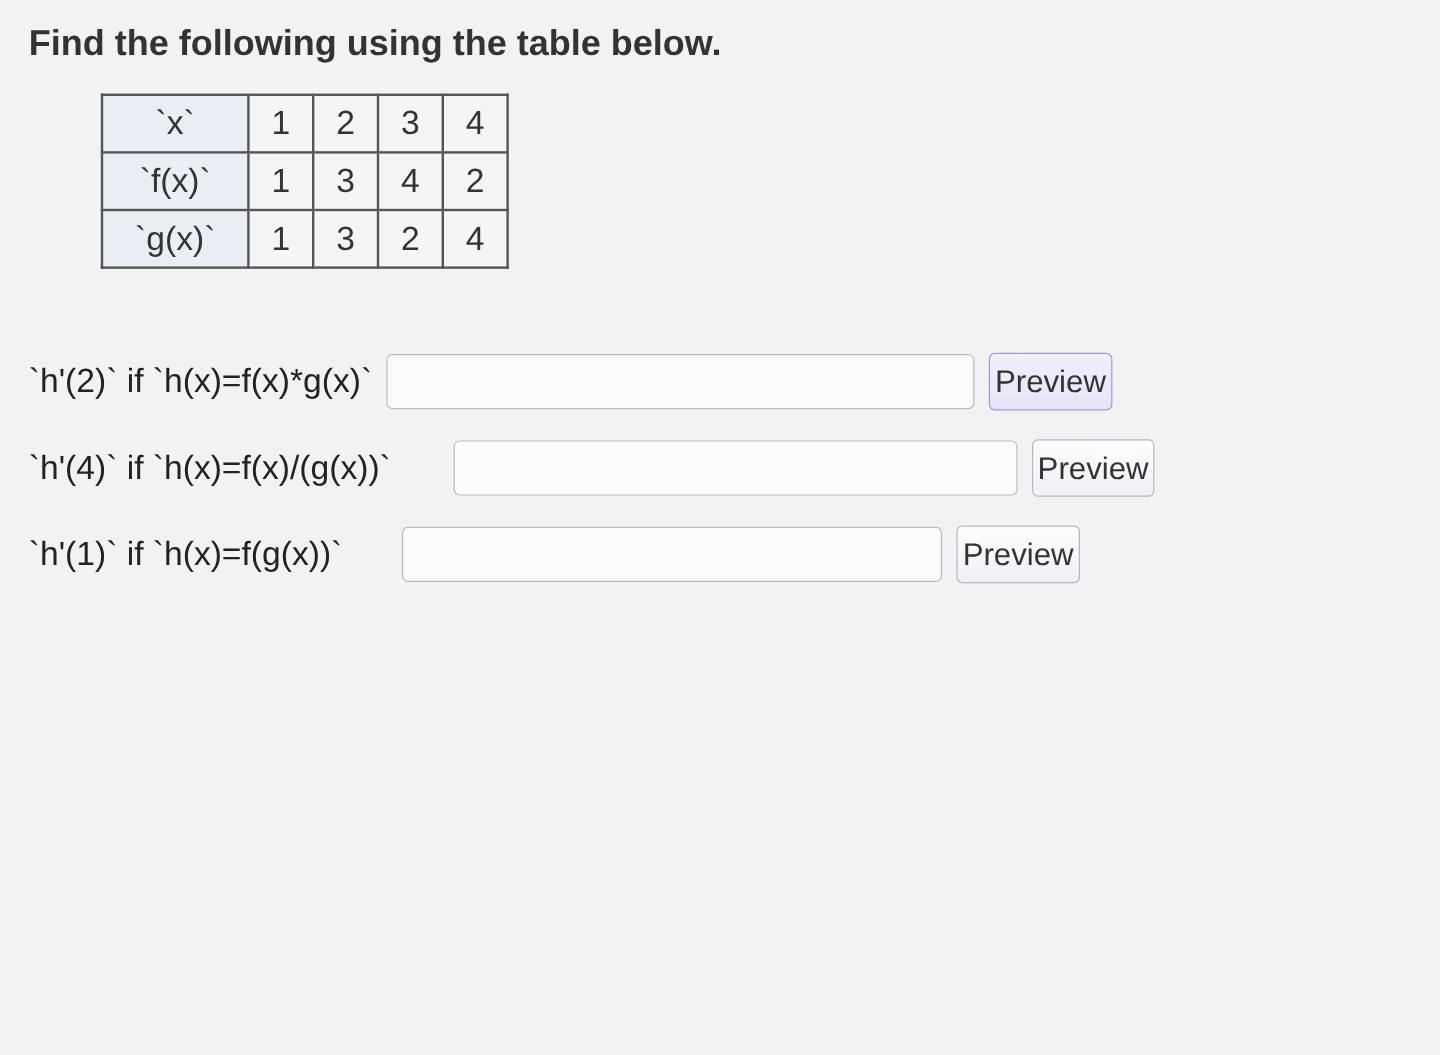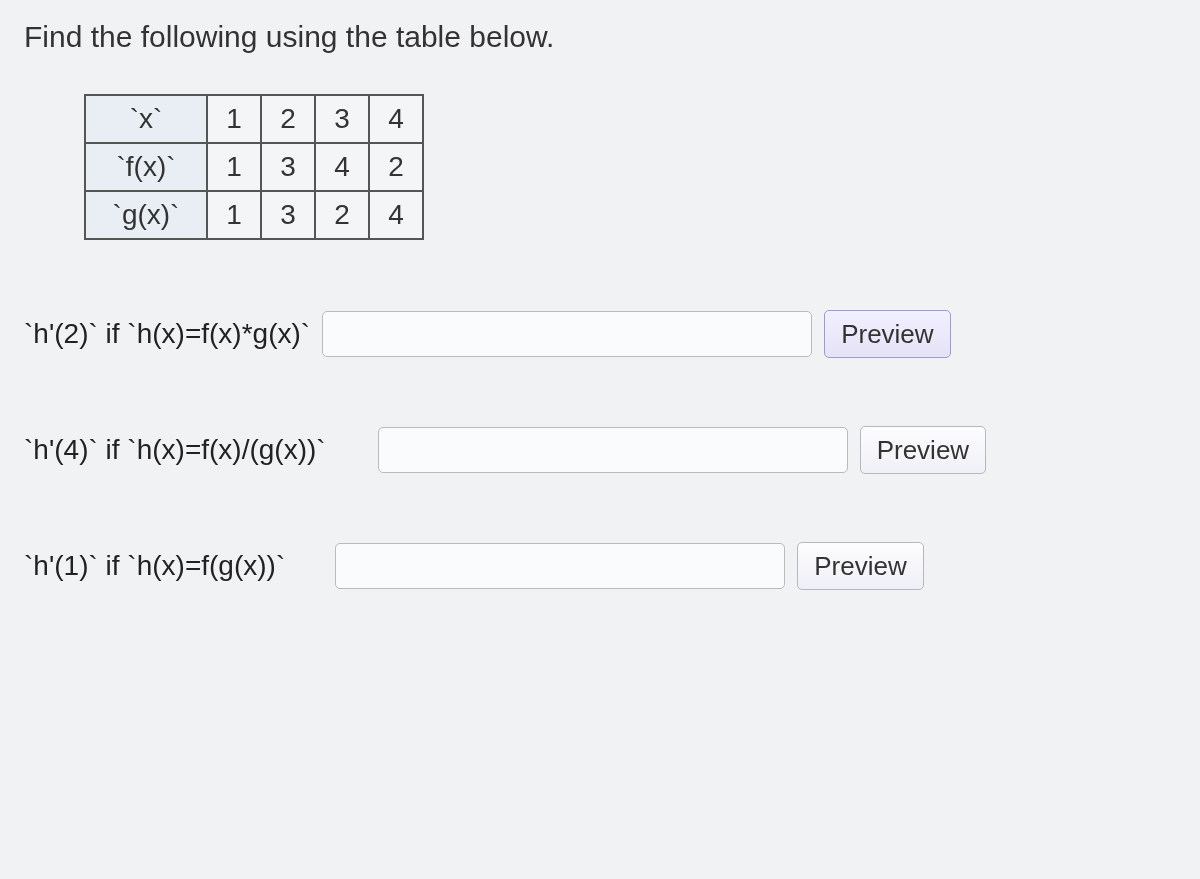--- a/index.html
+++ b/index.html
@@ -6,23 +6,23 @@
     margin: 0;
     padding: 20px 24px;
     font-family: Arial, Helvetica, sans-serif;
     background: #f1f2f4;
     color: #333;
     width: 1200px;
     box-sizing: border-box;
   }
   .prompt {
     font-size: 30px;
-    font-weight: 400;
+    font-weight: 700;
     color: #333;
-    margin-bottom: 40px;
+    margin-bottom: 24px;
   }
   .table-wrap {
     margin-left: 60px;
     margin-bottom: 70px;
   }
   table.data {
     border-collapse: collapse;
     font-size: 28px;
   }
   table.data td, table.data th {
@@ -37,21 +37,21 @@
     width: 122px;
     padding: 0 8px;
   }
   table.data td.val {
     width: 54px;
     background: #f4f5f7;
   }
   .questions {
     display: flex;
     flex-direction: column;
-    gap: 68px;
+    gap: 24px;
   }
   .qrow {
     display: flex;
     align-items: center;
     gap: 12px;
   }
   .qlabel {
     font-size: 28px;
     color: #222;
   }
@@ -62,21 +62,21 @@
     font-size: 24px;
     padding: 0 10px;
     background: #fafbfc;
     box-sizing: border-box;
   }
   .answer.w1 { width: 490px; }
   .answer.w2 { width: 470px; margin-left: 40px; }
   .answer.w3 { width: 450px; margin-left: 38px; }
   button.preview {
     height: 48px;
-    padding: 0 16px;
+    padding: 0 4px;
     font-size: 26px;
     border: 1px solid #b7b7c2;
     border-radius: 5px;
     background: linear-gradient(#fdfdff, #efeff6);
     color: #333;
     cursor: pointer;
   }
   button.preview.hover {
     background: linear-gradient(#f2f0ff, #e4e2f5);
     border-color: #9d99d6;

